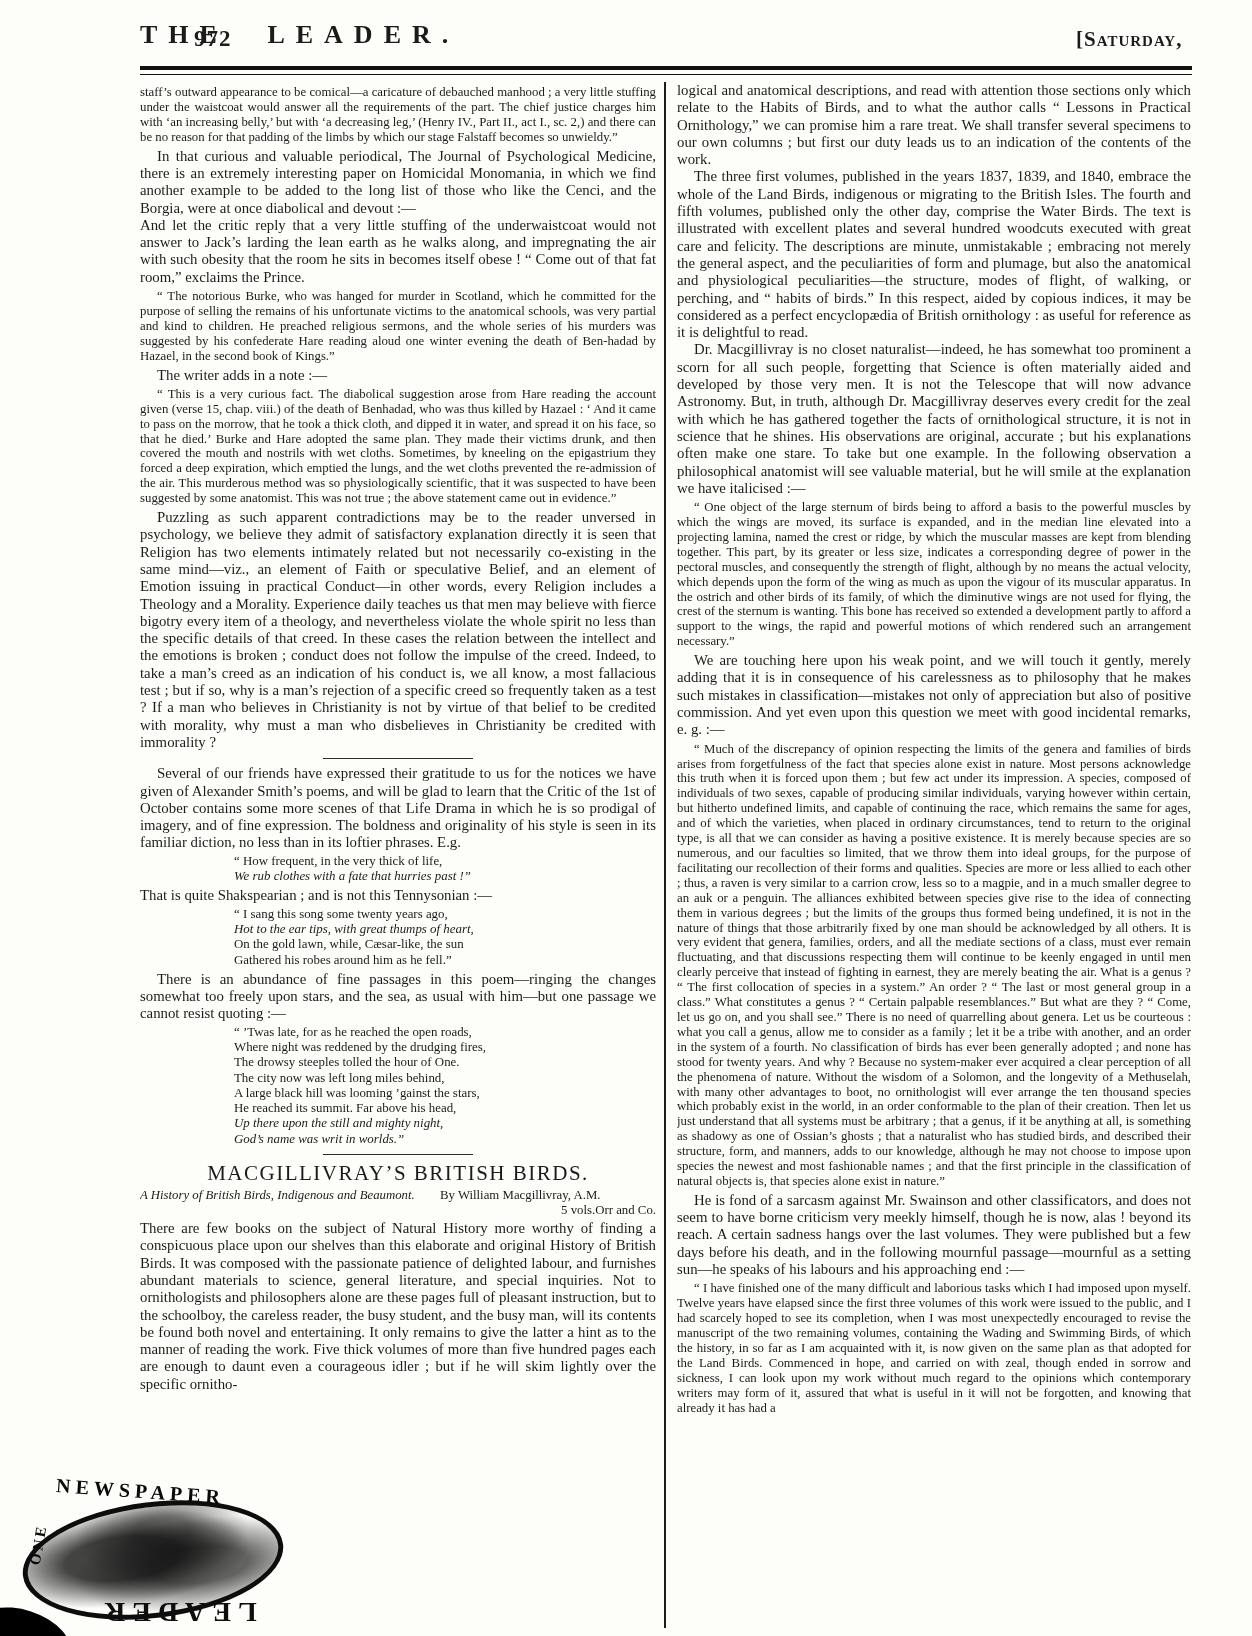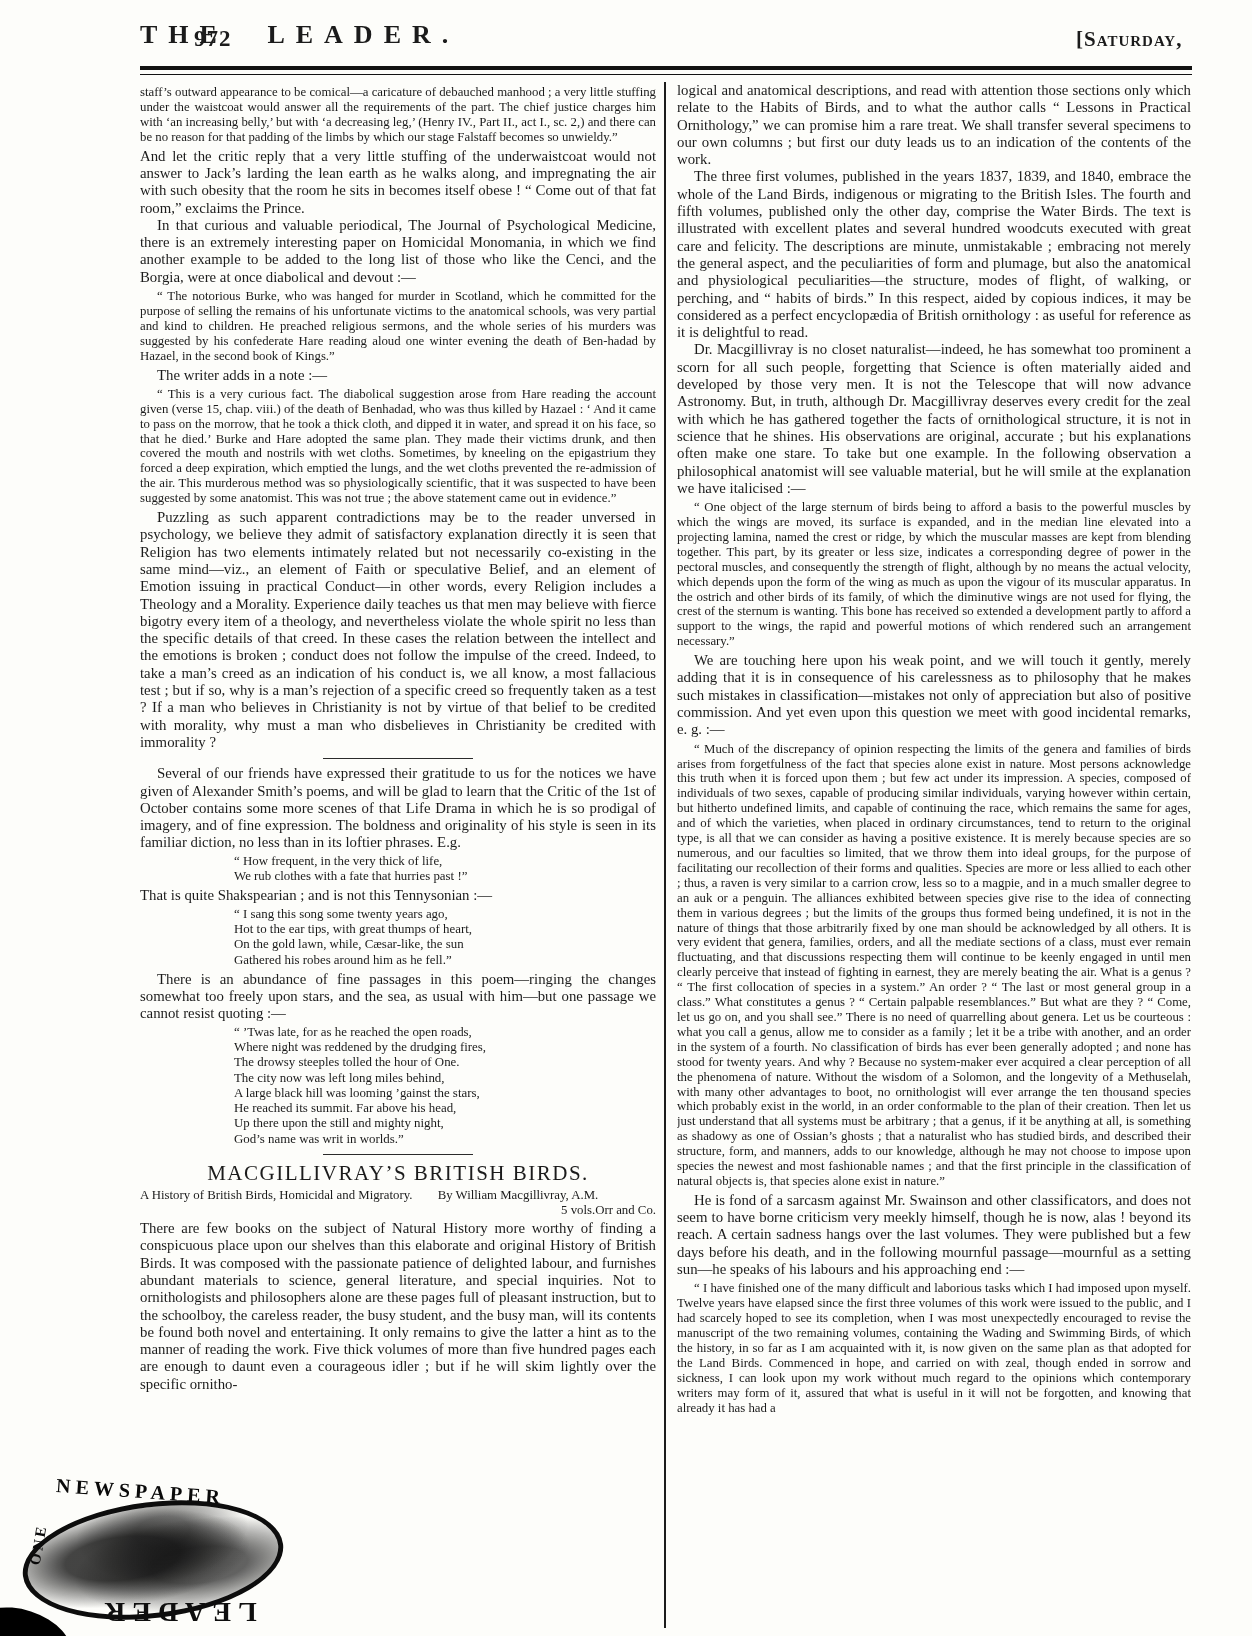--- a/index.html
+++ b/index.html
@@ -22,21 +22,21 @@
   .col{position:absolute;top:82px;height:1554px;overflow:hidden;}
   .col.left{left:140px;width:516px;}
   .col.right{left:677px;width:514px;}
   p{margin:0;text-align:justify;}
   .body{font-size:14.8px;line-height:17.3px;}
   .sm{font-size:12.8px;line-height:14.9px;}
   .ind{text-indent:17px;}
   .q{margin:3px 0;}
   .verse{margin:2px 0 3px 94px;font-size:12.9px;line-height:15.3px;}
   .vl{white-space:nowrap;}
-  .it{}
+  .it{font-style:italic;}
   .sep{border:0;border-top:1.5px solid #2b2b2b;width:150px;margin:7px auto 6px;}
   .art-head{margin:3px 0 2px;text-align:center;font-size:21px;font-weight:normal;
     letter-spacing:1.5px;}
   .cite{font-size:12.8px;line-height:15px;margin-bottom:2px;}
   .cite-line1 span + span{margin-left:22px;}
   .cite-line2{display:flex;justify-content:flex-end;padding-left:28px;}
   
   .stamp{position:absolute;left:0;top:1478px;width:370px;height:158px;mix-blend-mode:multiply;}
   .stamp-arc{position:absolute;left:56px;top:2px;font-size:20px;font-weight:bold;
     letter-spacing:5px;transform:rotate(4deg);color:#0a0a0a;}
@@ -60,22 +60,22 @@
 <div class="page">
 
   <span class="page-number">972</span>
   <h1 class="masthead">THE LEADER.</h1>
   <span class="date-label">[Saturday,</span>
   <div class="top-rule"></div>
   <div class="col-divider"></div>
 
   <div class="col left">
     <p class="sm q">staff’s outward appearance to be comical—a caricature of debauched manhood ; a very little stuffing under the waistcoat would answer all the requirements of the part.  The chief justice charges him with ‘an increasing belly,’ but with ‘a decreasing leg,’ (Henry IV., Part II., act I., sc. 2,) and there can be no reason for that padding of the limbs by which our stage Falstaff becomes so unwieldy.”</p>
+    <p class="body ind">In that curious and valuable periodical, The Journal of Psychological Medicine, there is an extremely interesting paper on Homicidal Monomania, in which we find another example to be added to the long list of those who like the Cenci, and the Borgia, were at once diabolical and devout :—</p>
     <p class="body">And let the critic reply that a very little stuffing of the underwaistcoat would not answer to Jack’s larding the lean earth as he walks along, and impregnating the air with such obesity that the room he sits in becomes itself obese !  “ Come out of that fat room,” exclaims the Prince.</p>
-    <p class="body ind">In that curious and valuable periodical, The Journal of Psychological Medicine, there is an extremely interesting paper on Homicidal Monomania, in which we find another example to be added to the long list of those who like the Cenci, and the Borgia, were at once diabolical and devout :—</p>
     <p class="sm q ind">“ The notorious Burke, who was hanged for murder in Scotland, which he committed for the purpose of selling the remains of his unfortunate victims to the anatomical schools, was very partial and kind to children.  He preached religious sermons, and the whole series of his murders was suggested by his confederate Hare reading aloud one winter evening the death of Ben-hadad by Hazael, in the second book of Kings.”</p>
     <p class="body ind">The writer adds in a note :—</p>
     <p class="sm q ind">“ This is a very curious fact.  The diabolical suggestion arose from Hare reading the account given (verse 15, chap. viii.) of the death of Benhadad, who was thus killed by Hazael : ‘ And it came to pass on the morrow, that he took a thick cloth, and dipped it in water, and spread it on his face, so that he died.’  Burke and Hare adopted the same plan.  They made their victims drunk, and then covered the mouth and nostrils with wet cloths.  Sometimes, by kneeling on the epigastrium they forced a deep expiration, which emptied the lungs, and the wet cloths prevented the re-admission of the air.  This murderous method was so physiologically scientific, that it was suspected to have been suggested by some anatomist.  This was not true ; the above statement came out in evidence.”</p>
     <p class="body ind">Puzzling as such apparent contradictions may be to the reader unversed in psychology, we believe they admit of satisfactory explanation directly it is seen that Religion has two elements intimately related but not necessarily co-existing in the same mind—viz., an element of Faith or speculative Belief, and an element of Emotion issuing in practical Conduct—in other words, every Religion includes a Theology and a Morality.  Experience daily teaches us that men may believe with fierce bigotry every item of a theology, and nevertheless violate the whole spirit no less than the specific details of that creed.  In these cases the relation between the intellect and the emotions is broken ; conduct does not follow the impulse of the creed.  Indeed, to take a man’s creed as an indication of his conduct is, we all know, a most fallacious test ; but if so, why is a man’s rejection of a specific creed so frequently taken as a test ?  If a man who believes in Christianity is not by virtue of that belief to be credited with morality, why must a man who disbelieves in Christianity be credited with immorality ?</p>
     <hr class="sep">
     <p class="body ind">Several of our friends have expressed their gratitude to us for the notices we have given of Alexander Smith’s poems, and will be glad to learn that the Critic of the 1st of October contains some more scenes of that Life Drama in which he is so prodigal of imagery, and of fine expression.  The boldness and originality of his style is seen in its familiar diction, no less than in its loftier phrases.  E.g.</p>
     <div class="verse">
       <div class="vl">“ How frequent, in the very thick of life,</div>
       <div class="vl it">We rub clothes with a fate that hurries past !”</div>
     </div>
@@ -94,21 +94,21 @@
       <div class="vl">The city now was left long miles behind,</div>
       <div class="vl">A large black hill was looming ’gainst the stars,</div>
       <div class="vl">He reached its summit.  Far above his head,</div>
       <div class="vl it">Up there upon the still and mighty night,</div>
       <div class="vl it">God’s name was writ in worlds.”</div>
     </div>
     <hr class="sep">
     <h2 class="art-head">MACGILLIVRAY’S BRITISH BIRDS.</h2>
     <div class="cite">
       <div class="cite-line1">
-        <span class="it">A History of British Birds, Homicidal and Migratory.</span>
+        <span class="it">A History of British Birds, Indigenous and Beaumont.</span>
         <span>By William Macgillivray, A.M.</span>
       </div>
       <div class="cite-line2">
         <span>5 vols.</span>
         <span>Orr and Co.</span>
       </div>
     </div>
     <p class="body">There are few books on the subject of Natural History more worthy of finding a conspicuous place upon our shelves than this elaborate and original History of British Birds.  It was composed with the passionate patience of delighted labour, and furnishes abundant materials to science, general literature, and special inquiries.  Not to ornithologists and philosophers alone are these pages full of pleasant instruction, but to the schoolboy, the careless reader, the busy student, and the busy man, will its contents be found both novel and entertaining.  It only remains to give the latter a hint as to the manner of reading the work.  Five thick volumes of more than five hundred pages each are enough to daunt even a courageous idler ; but if he will skim lightly over the specific ornitho-</p>
   </div>
 

